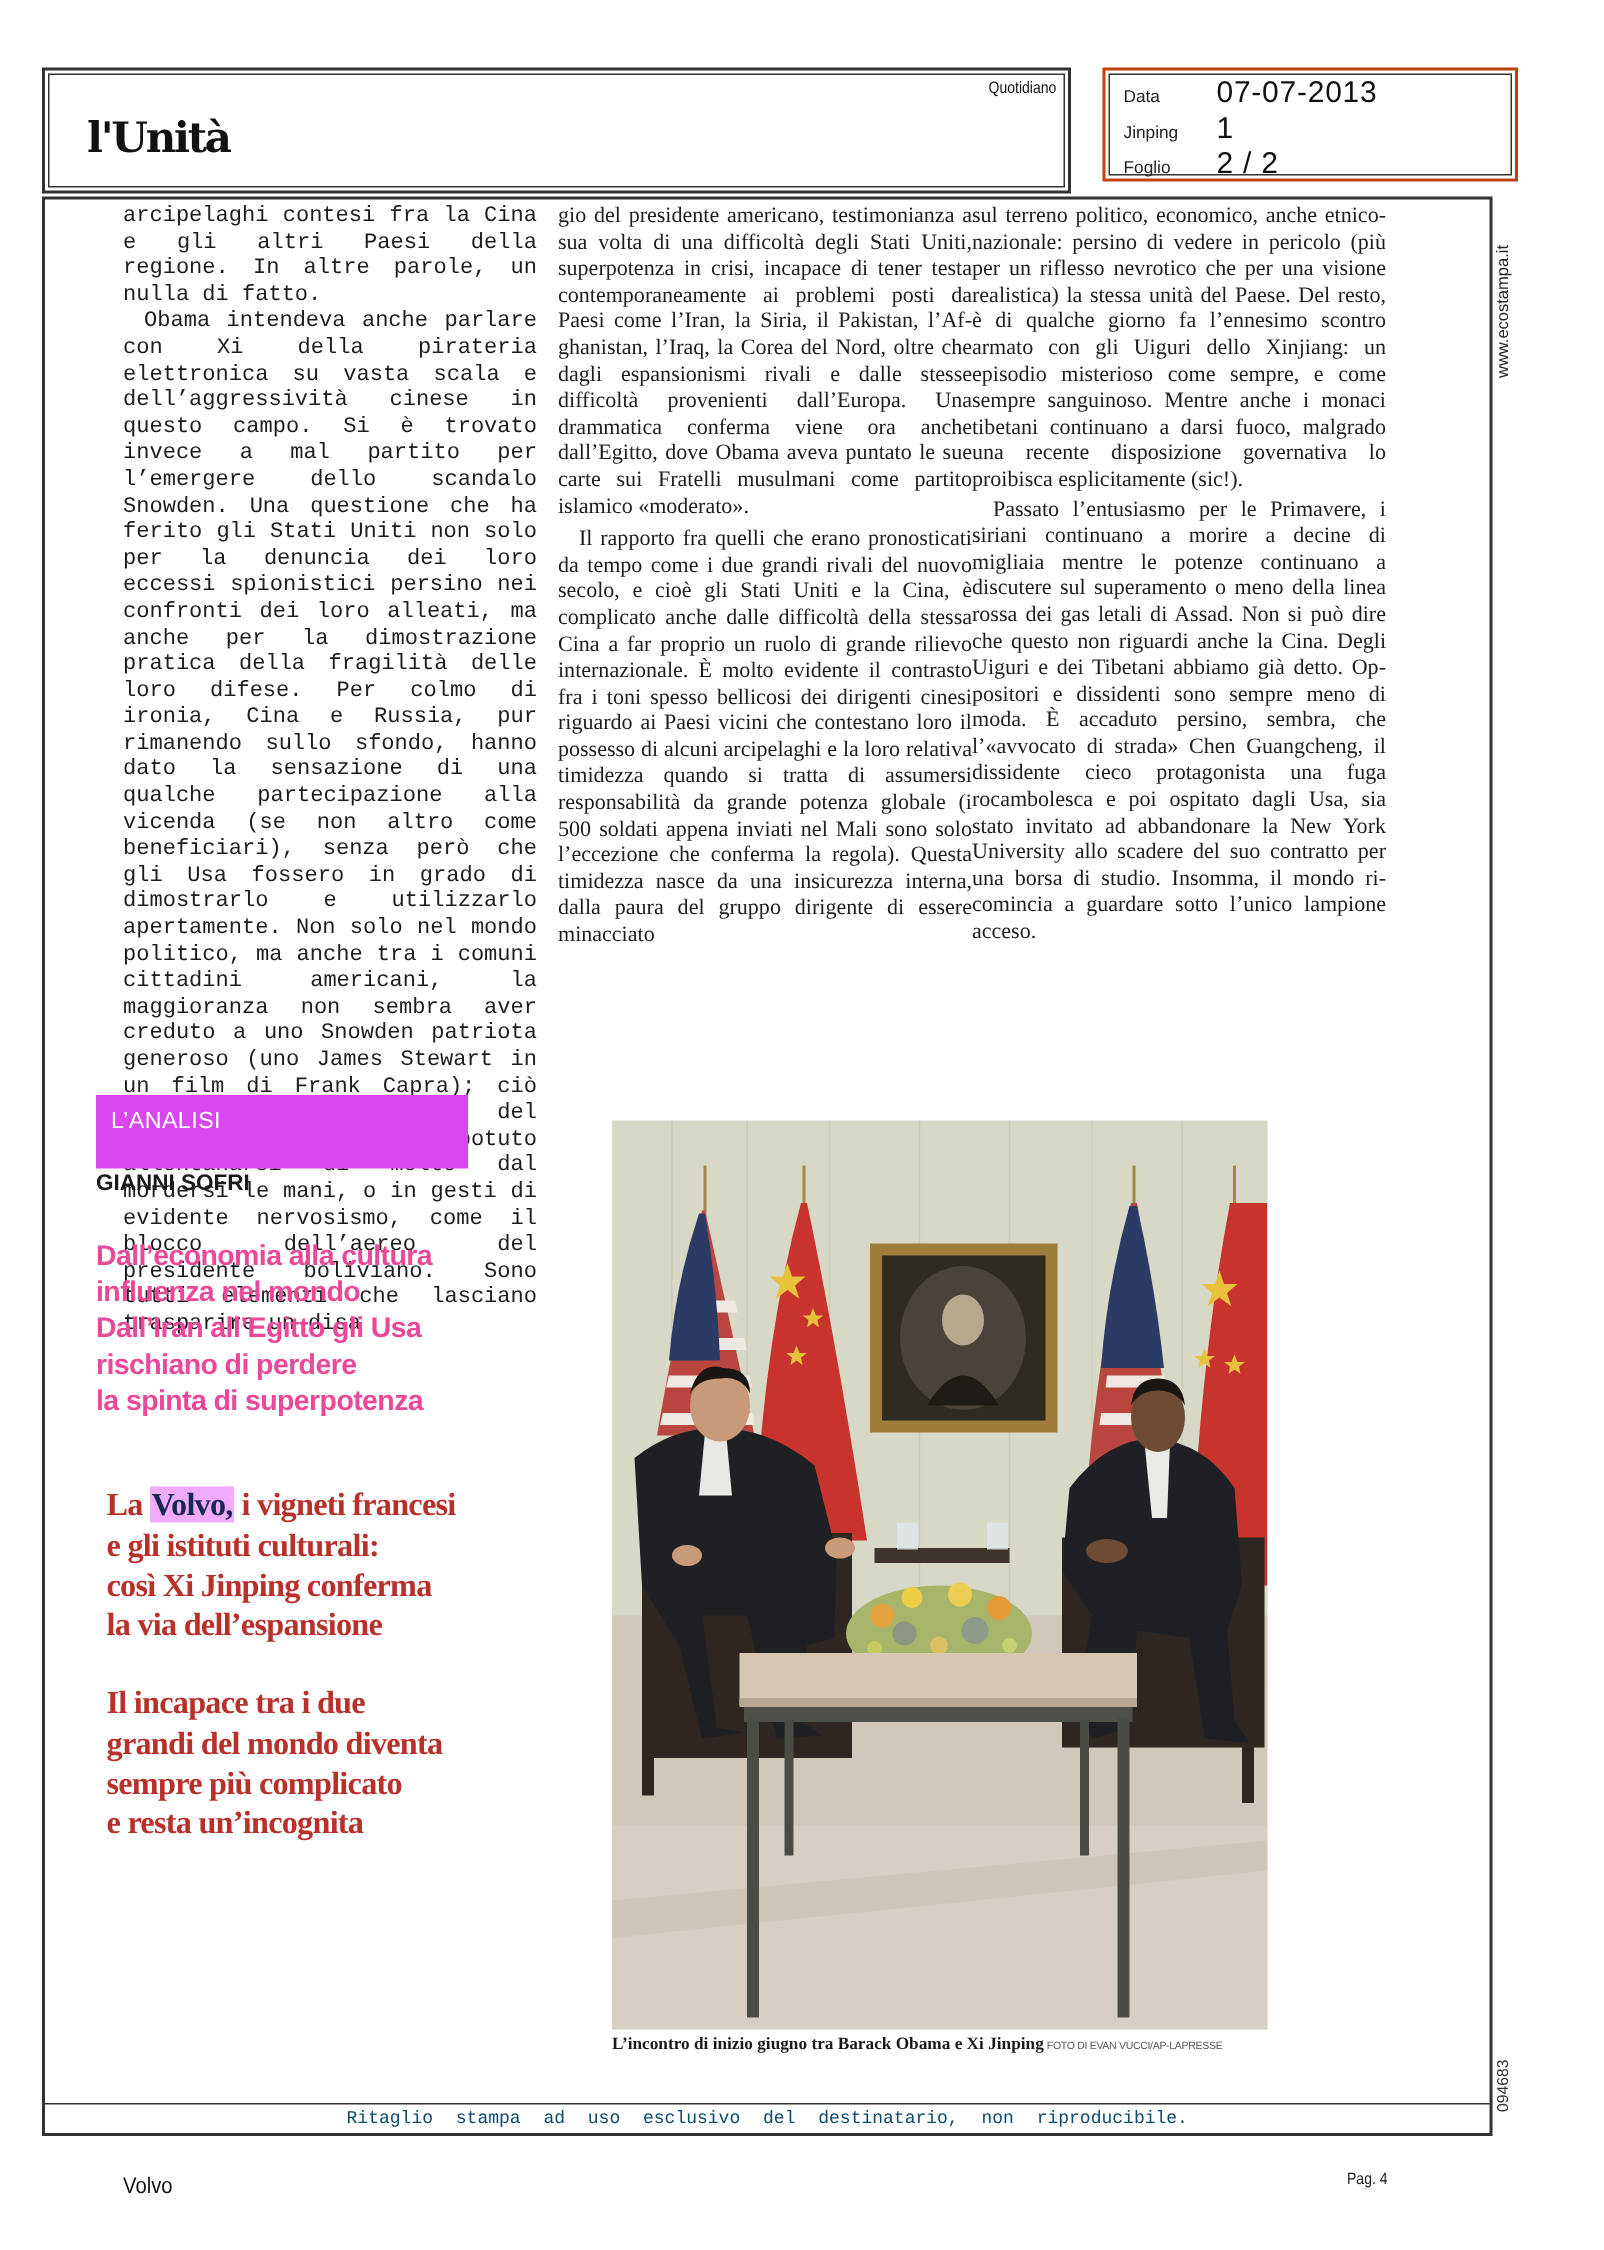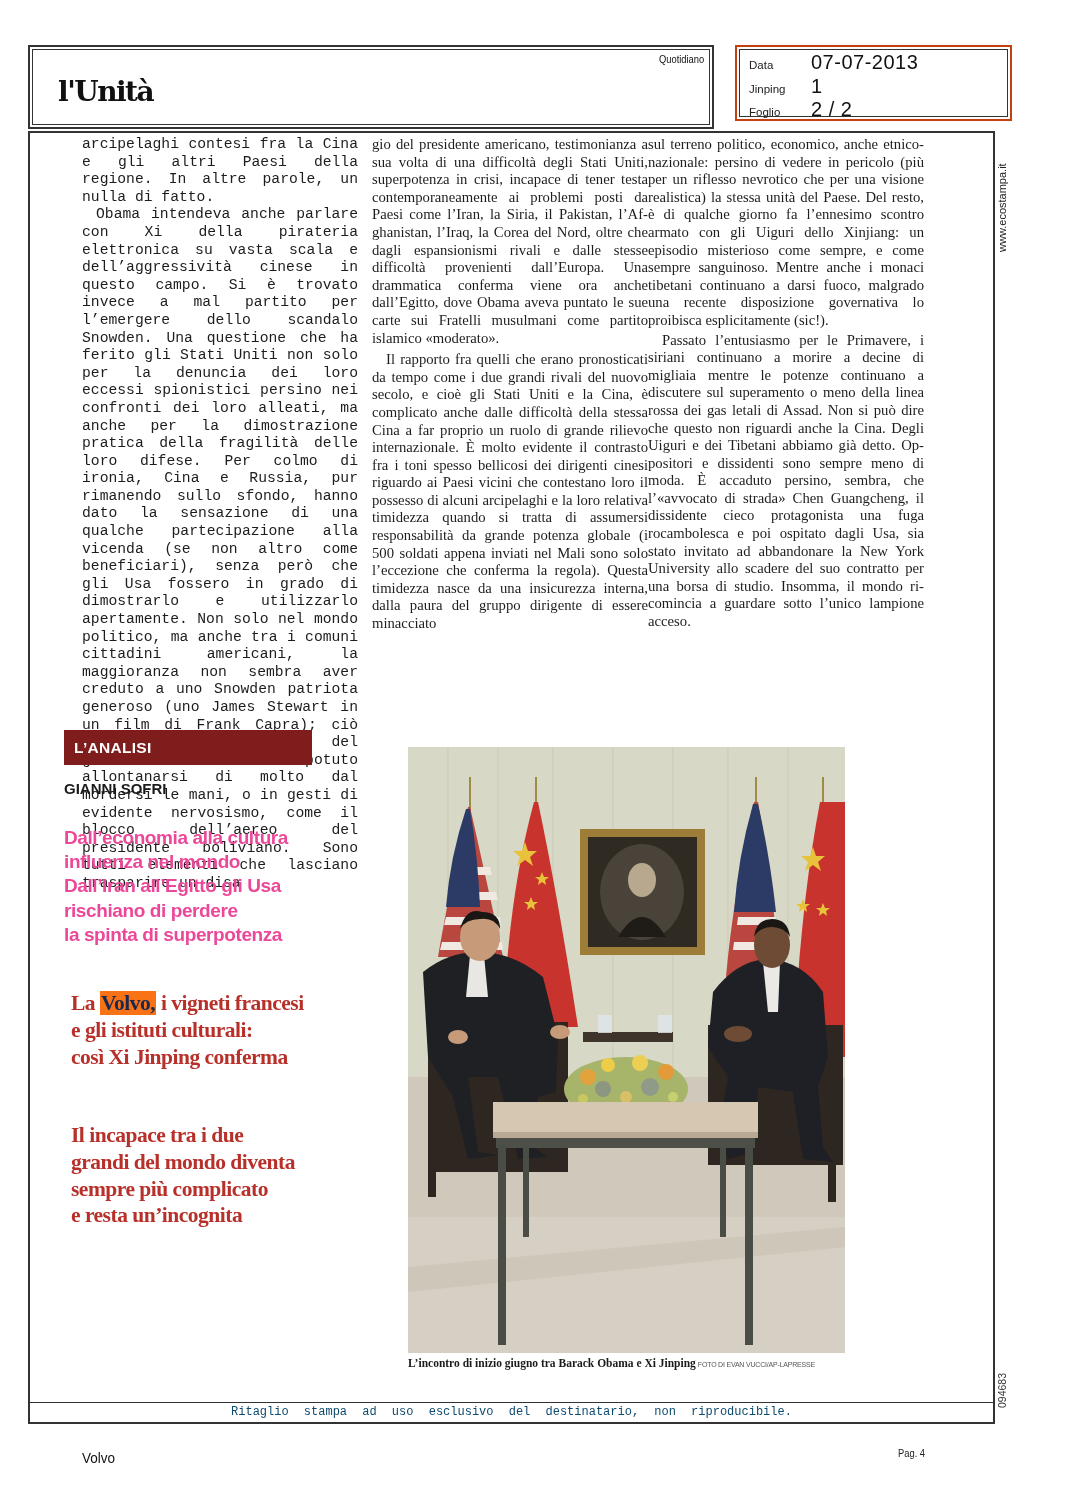--- a/index.html
+++ b/index.html
@@ -53,44 +53,44 @@
     text-align: justify; hyphens: manual; color: #1d1d1d;
   }
   .col p { margin: 0; }
   .col p.indent { text-indent: 14px; }
   .col1 { left: 82px; font-family: Liberation Mono, monospace; }
   .col2 { left: 372px; }
   .col3 { left: 648px; }
 
   
   .section-tag {
-    position: absolute; left: 64px; top: 730px; width: 248px; height: 35px;
-    background: #7f1d1d; color: #fff;
-    font-family: "Liberation Sans", sans-serif; font-weight: bold; font-size: 15.5px;
+    position: absolute; left: 64px; top: 730px; width: 248px; height: 49px;
+    background: #d946ef; color: #fff;
+    font-family: "Liberation Sans", sans-serif; font-weight: normal; font-size: 15.5px;
     line-height: 35px; padding-left: 10px; letter-spacing: 0.3px;
   }
   .byline {
     position: absolute; left: 64px; top: 780px;
     font-family: "Liberation Sans", sans-serif; font-weight: bold; font-size: 15px; color: #1a1a1a;
   }
   .gray-sub {
     position: absolute; left: 64px; top: 826px; width: 290px;
     font-family: "Liberation Sans", sans-serif; font-weight: bold; font-size: 19px; line-height: 24.2px;
     color: #ec4899; letter-spacing: -0.4px;
   }
   .gray-sub div { white-space: nowrap; }
   .red-sub {
     position: absolute; left: 71px; width: 290px;
     font-family: "Liberation Serif", serif; font-weight: bold; font-size: 21.5px; line-height: 26.8px;
     color: #b8302a; letter-spacing: -0.5px;
   }
   .red-sub div { white-space: nowrap; }
   .red-sub.a { top: 990px; }
   .red-sub.b { top: 1122px; }
-  .highlight { background: #f97316; color: #1a2850; padding: 0 1px; }
+  .highlight { background: #f0abfc; color: #1a2850; padding: 0 1px; }
 
   
   .photo {
     position: absolute; left: 408px; top: 747px; width: 437px; height: 606px;
     overflow: hidden; background: #d9d8cb;
   }
   .photo svg { display: block; }
   .caption {
     position: absolute; left: 408px; top: 1357px;
     font-family: "Liberation Serif", serif; font-weight: bold; font-size: 11.5px; color: #1a1a1a;
@@ -175,20 +175,21 @@
   <div>influenza nel mondo</div>
   <div>Dall’Iran all’Egitto gli Usa</div>
   <div>rischiano di perdere</div>
   <div>la spinta di superpotenza</div>
 </div>
 
 <div class="red-sub a">
   <div><span>La </span><span class="highlight">Volvo,</span><span> i vigneti francesi</span></div>
   <div>e gli istituti culturali:</div>
   <div>così Xi Jinping conferma</div>
+  <div>la via dell’espansione</div>
 </div>
 
 <div class="red-sub b">
   <div>Il incapace tra i due</div>
   <div>grandi del mondo diventa</div>
   <div>sempre più complicato</div>
   <div>e resta un’incognita</div>
 </div>
 
 <div class="photo" title="Xi Jinping e Barack Obama seduti davanti a bandiere USA e Cina con un ritratto di George Washington">

